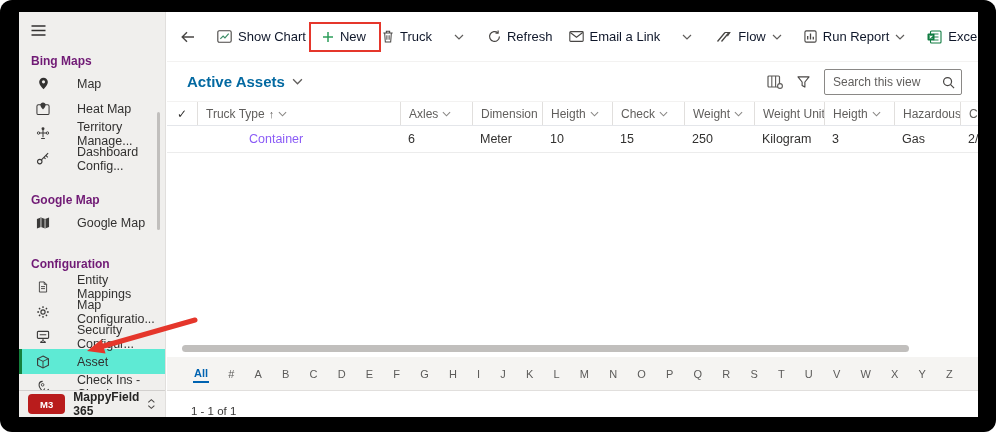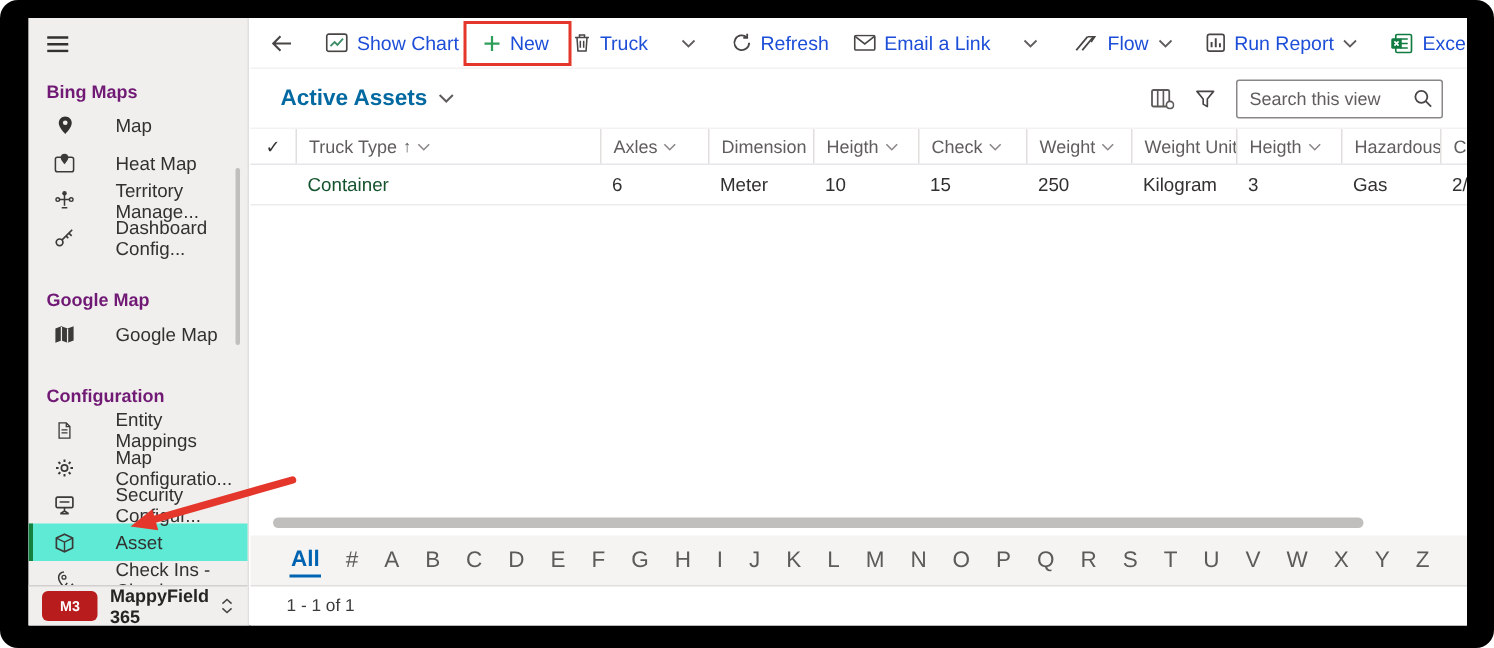--- a/index.html
+++ b/index.html
@@ -17,21 +17,21 @@
   .side-item.selected { background:#5eead4; border-left:3px solid #15803d; }
   .sico { width:16px; display:flex; justify-content:center; align-items:center; flex:none; }
   .side-scroll { position:absolute; right:5px; top:100px; width:3px; height:118px; background:#c1bfbd; border-radius:2px; }
   .side-footer { position:absolute; left:0; right:0; bottom:0; height:27px; background:#f0efed; border-top:1px solid #d2d0ce; display:flex; align-items:center; gap:8px; padding:0 9px; }
   .m3-logo { width:43px; height:20px; background:#b91c1c; color:#fff; border-radius:4px; font-size:9.5px; font-weight:700; display:flex; align-items:center; justify-content:center; }
   .app-name { font-size:12px; font-weight:700; color:#252423; flex:1; }
 
   
   .main { position:absolute; left:148px; right:0; top:0; bottom:0; background:#fff; }
 
-  .toolbar { height:34px; display:flex; align-items:center; padding:0 4px 0 6px; color:#1d4ed8; font-size:13px; border-bottom:1px solid #f3f2f1; }
+  .toolbar { height:50px; display:flex; align-items:center; padding:0 4px 0 6px; color:#0f172a; font-size:13px; border-bottom:1px solid #f3f2f1; }
   .tbtn { display:flex; align-items:center; gap:6px; padding:0 8px; height:26px; cursor:pointer; white-space:nowrap; position:relative; border-radius:2px; }
   .tdiv { width:1px; height:16px; background:#d2d0ce; margin:0 3px; }
   .red-outline { position:absolute; left:-5px; right:-7px; top:-2px; bottom:-2px; border:2px solid #e5362b; pointer-events:none; }
 
   .view-header { height:40px; display:flex; align-items:center; padding:0 16px 0 20px; border-bottom:1px solid #f3f2f1; }
   .view-title { font-size:15px; font-weight:700; color:#0369a1; }
   .vh-chev { margin-left:7px; display:flex; cursor:pointer; }
   .vh-right { margin-left:auto; display:flex; align-items:center; gap:14px; }
   .vh-icon { cursor:pointer; display:flex; }
   .searchbox { position:relative; }
@@ -42,30 +42,30 @@
   .grid-cols { display:grid; grid-template-columns:30px 203px 72px 70px 70px 72px 70px 70px 70px 66px minmax(0,1fr); }
   .grid-head { height:24px; align-items:center; color:#605e5c; font-size:12px; border-bottom:1px solid #e4e6ea; }
   .hcell { display:flex; align-items:center; gap:4px; padding:0 8px; height:100%; cursor:pointer; overflow:hidden; white-space:nowrap; }
   .hcell.sep { border-left:1px solid #e1dfdd; }
   .hcell .chev { flex:none; }
   .checkcell { justify-content:center; color:#323130; font-size:12px; padding:0; }
   .sort-arrow { font-size:11px; color:#605e5c; }
 
   .grid-row { height:27px; align-items:center; font-size:12.5px; color:#323130; border-bottom:1px solid #ececec; cursor:pointer; }
   .rcell { padding:0 8px; overflow:hidden; white-space:nowrap; }
-  .rcell.link { color:#14532d; cursor:pointer; }
+  .rcell.link { color:#8b5cf6; cursor:pointer;margin-left:44px; }
 
   .hscroll-track { position:absolute; top:333px; left:10px; right:10px; height:7px; }
   .hscroll-thumb { position:absolute; left:5px; width:727px; height:7px; background:#c1bfbd; border-radius:4px; cursor:grab; }
 
-  .jump-bar { position:absolute; left:0; right:0; bottom:27px; height:33px; background:#f5f4f2; display:flex; align-items:center; justify-content:space-between; padding:0 24px 0 26px; font-size:15px; color:#5c5b5a; }
+  .jump-bar { position:absolute; left:0; right:0; bottom:27px; height:33px; background:#f5f4f2; display:flex; align-items:center; justify-content:space-between; padding:0 24px 0 26px; font-size:11px; color:#5c5b5a; }
   .jump-letter { cursor:pointer; padding:2px 1px; }
   .jump-letter.selected { color:#0063b1; border-bottom:2px solid #0063b1; font-weight:700; }
 
-  .status-bar { position:absolute; left:0; right:0; bottom:0; height:27px; background:#fff; border-top:1px solid #e1dfdd; display:flex; align-items:center; padding-left:24px; font-size:11.5px; color:#3b3a39; }
+  .status-bar { position:absolute; left:0; right:0; bottom:0; height:27px; background:#fff; border-top:1px solid #e1dfdd; display:flex; align-items:flex-end; padding-left:24px; font-size:11.5px; color:#3b3a39; }
 
   
   .arrow-annotation { position:absolute; left:58px; top:300px; z-index:9; pointer-events:none; }
 </style>
 </head>
 <body>
 
 <div class="frame">
   <div class="content">
 

